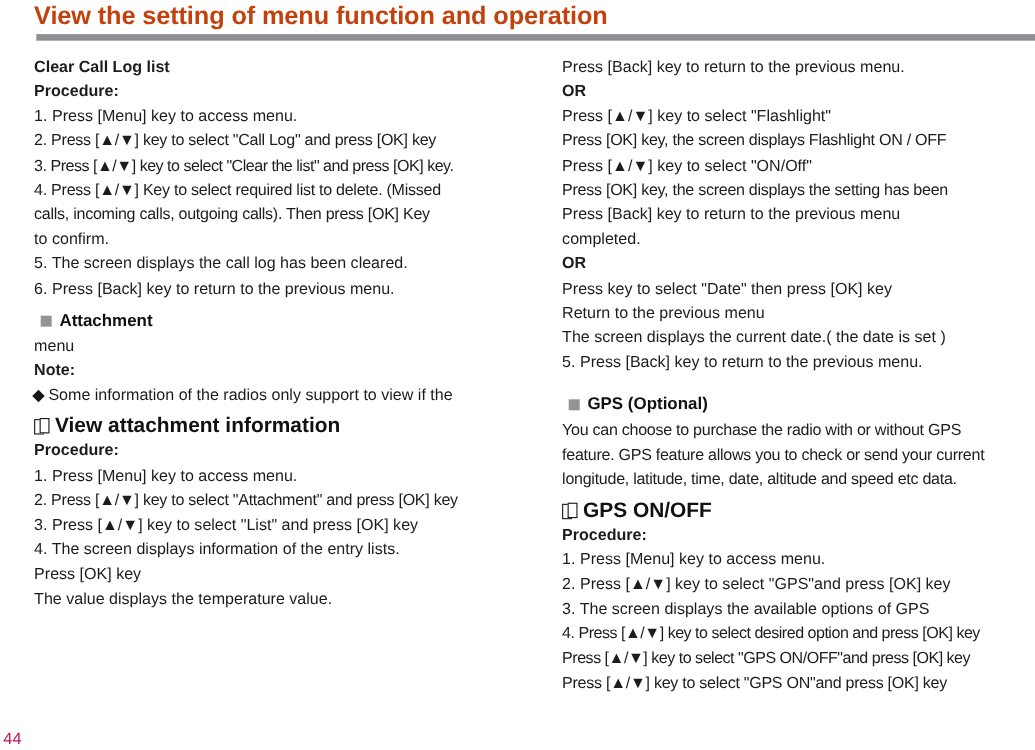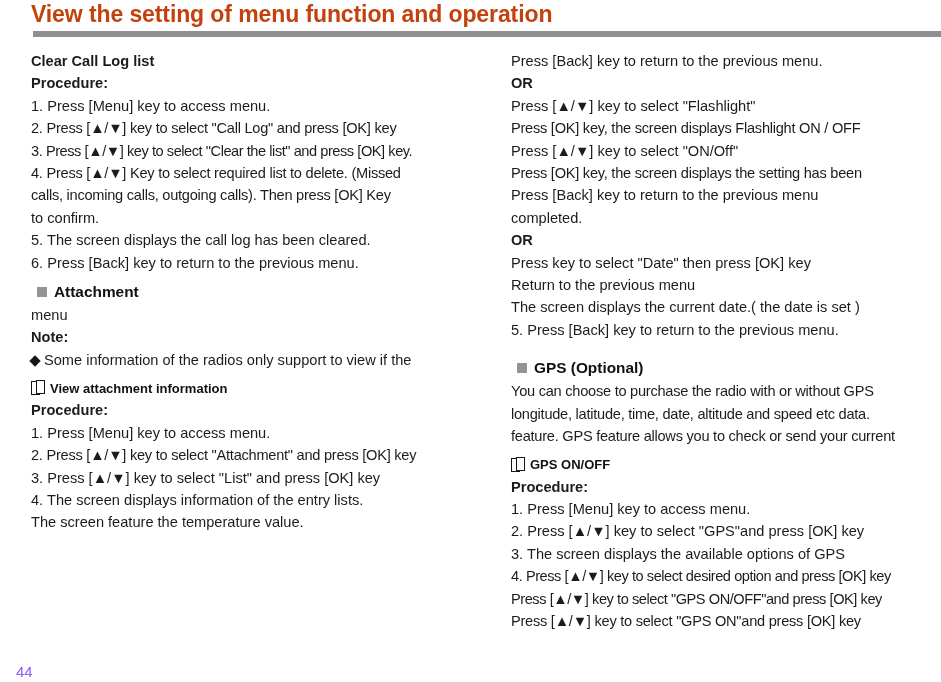--- a/index.html
+++ b/index.html
@@ -115,45 +115,45 @@
     background: #ffffff;
     box-sizing: border-box;
   }
   .pages-icon::before {
     left: 0; top: 1px; width: 9px; height: 14px;
   }
   .pages-icon::after {
     left: 5px; top: 0px; width: 9px; height: 14px;
   }
   .sub-head-label {
-    font-size: 13px;
+    font-size: 19px;
     font-weight: bold;
     color: #111;
     white-space: nowrap;
   }
 
   
   .diamond {
     display: inline-block;
     width: 8px;
     height: 8px;
     background: #151515;
     transform: rotate(45deg);
     margin-right: 5px;
     position: relative;
     top: 0px;
   }
 
   
   .page-number {
     position: absolute;
-    left: 16px;
+    left: 3px;
     bottom: 2px;
     font-size: 15px;
-    color: #8b5cf6;
+    color: #be185d;
   }
 </style>
 </head>
 <body>
 
 <div class="page-header">
   <div class="page-title">View the setting of menu function and operation</div>
   <div class="header-rule"></div>
 </div>
 
@@ -188,21 +188,22 @@
 
     <div class="sub-head">
       <span class="pages-icon"></span>
       <span class="sub-head-label">View attachment information</span>
     </div>
     <div class="line b">Procedure:</div>
     <div class="line">1. Press [Menu] key to access menu.</div>
     <div class="line narrow2">2. Press [▲/▼] key to select "Attachment" and press [OK] key</div>
     <div class="line">3. Press [▲/▼] key to select "List" and press [OK] key</div>
     <div class="line">4. The screen displays information of the entry lists.</div>
-    <div class="line">The screen feature the temperature value.</div>
+    <div class="line">Press [OK] key</div>
+    <div class="line">The value displays the temperature value.</div>
   </div>
 
   <div class="col col-right">
 
     <div class="line">Press [Back] key to return to the previous menu.</div>
     <div class="line b">OR</div>
     <div class="line">Press [▲/▼] key to select "Flashlight"</div>
     <div class="line narrow2">Press [OK] key, the screen displays Flashlight ON / OFF</div>
     <div class="line">Press [▲/▼] key to select "ON/Off"</div>
     <div class="line narrow2">Press [OK] key, the screen displays the setting has been</div>
@@ -214,22 +215,22 @@
     <div class="line">The screen displays the current date.( the date is set )</div>
     <div class="line">5. Press [Back] key to return to the previous menu.</div>
 
     <div class="gap-lg"></div>
 
     <div class="sec-head">
       <span class="sq-bullet"></span>
       <span class="sec-head-label">GPS (Optional)</span>
     </div>
     <div class="line narrow2">You can choose to purchase the radio with or without GPS</div>
+    <div class="line narrow2">feature. GPS feature allows you to check or send your current</div>
     <div class="line narrow2">longitude, latitude, time, date, altitude and speed etc data.</div>
-    <div class="line narrow2">feature. GPS feature allows you to check or send your current</div>
 
     <div class="gap-sm"></div>
 
     <div class="sub-head">
       <span class="pages-icon"></span>
       <span class="sub-head-label">GPS ON/OFF</span>
     </div>
     <div class="line b">Procedure:</div>
     <div class="line">1. Press [Menu] key to access menu.</div>
     <div class="line">2. Press [▲/▼] key to select "GPS"and press [OK] key</div>

